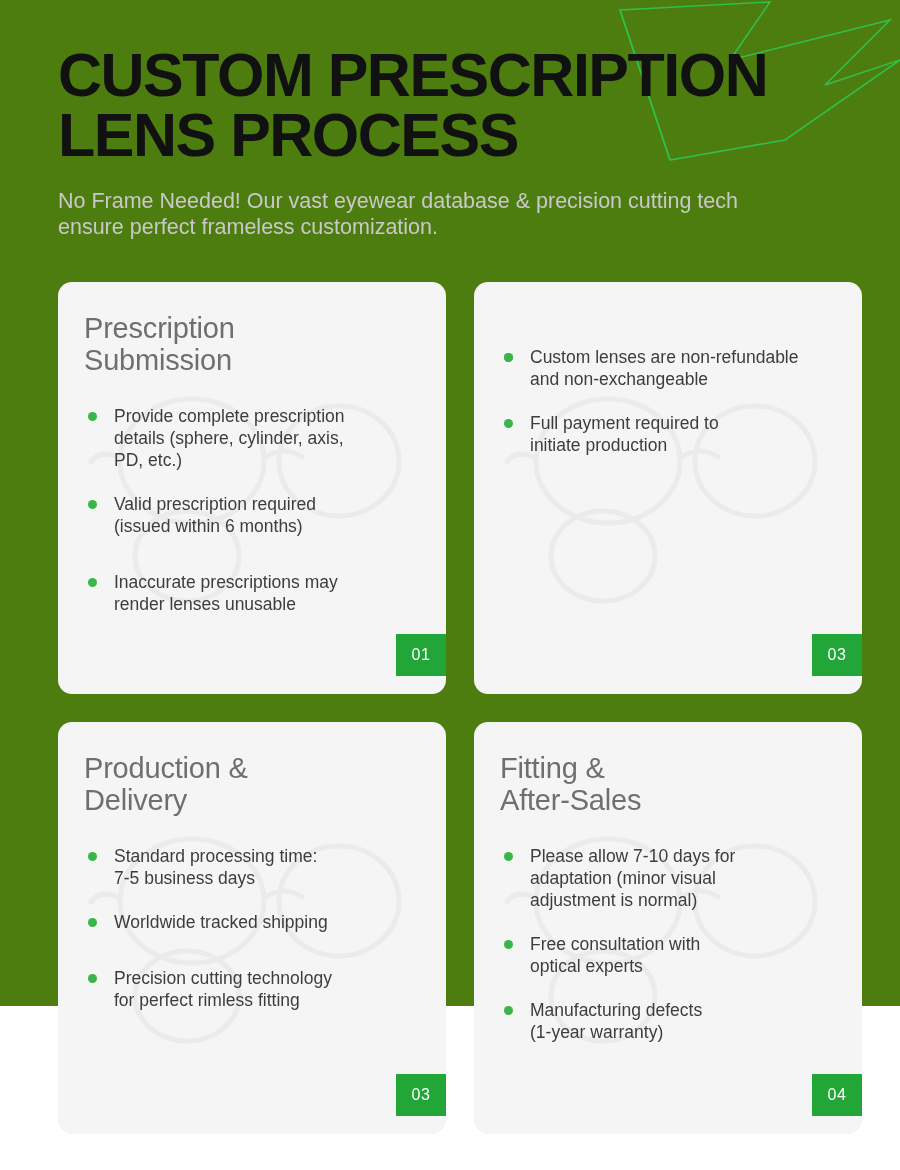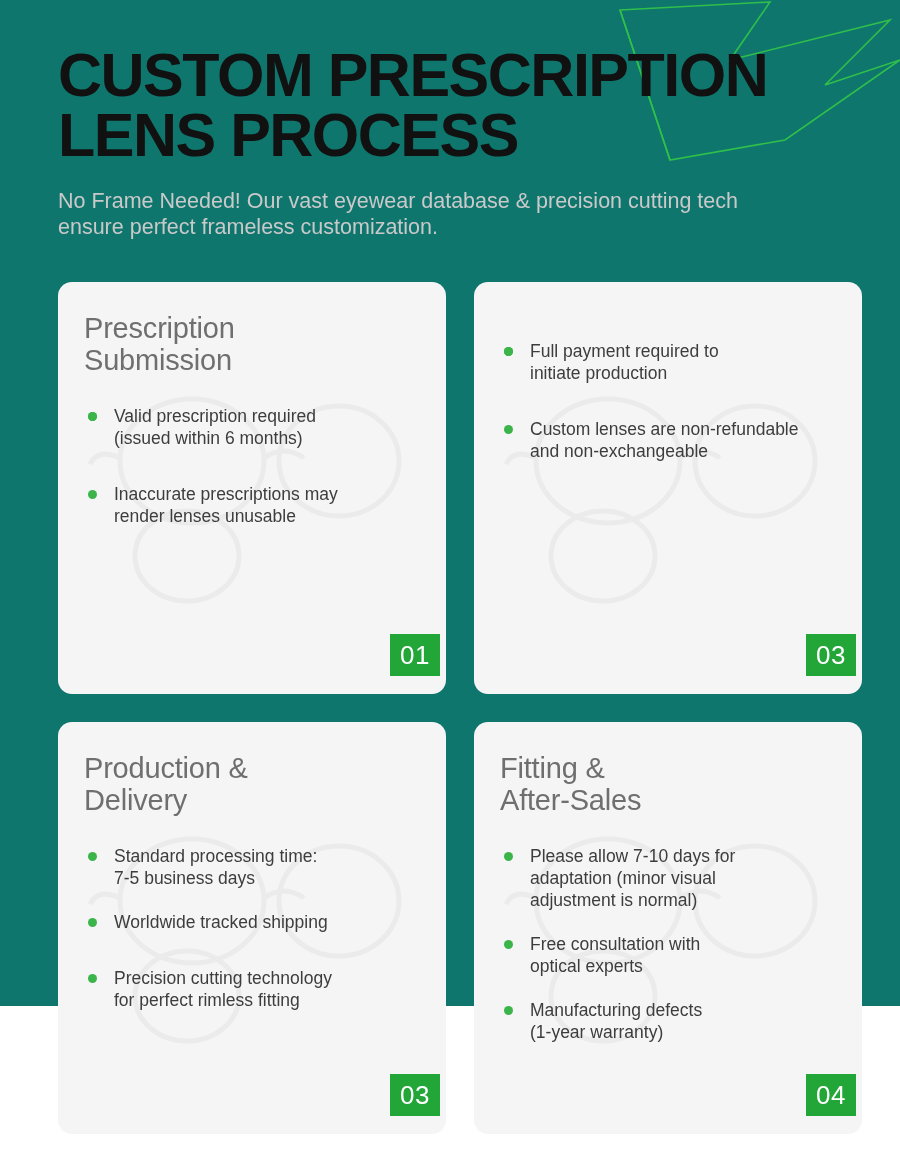--- a/index.html
+++ b/index.html
@@ -7,21 +7,21 @@
     width: 900px;
     height: 1170px;
     background: #ffffff;
     font-family: "Liberation Sans", sans-serif;
     overflow: hidden;
   }
   .page {
     position: relative;
     width: 900px;
     height: 1006px;
-    background: #0f766e;
+    background: #4d7c0f;
   }
 
   
   .arrow-deco {
     position: absolute;
     top: 0;
     right: 0;
     width: 290px;
     height: 190px;
     pointer-events: none;
@@ -112,27 +112,27 @@
     position: absolute;
     left: 4px;
     top: 7px;
     width: 9px;
     height: 9px;
     border-radius: 50%;
     background: #3bb54a;
   }
   .badge {
     position: absolute;
-    right: 6px;
+    right: 0;
     bottom: 18px;
     width: 50px;
     height: 42px;
     background: #22a638;
     color: #ffffff;
-    font-size: 26px;
+    font-size: 16px;
     display: flex;
     align-items: center;
     justify-content: center;
     letter-spacing: 0.5px;
     z-index: 3;
   }
 </style>
 </head>
 <body>
 
@@ -155,45 +155,47 @@
         <ellipse cx="105" cy="95" rx="72" ry="62" fill="none" stroke="#ebebeb" stroke-width="5"></ellipse>
         <ellipse cx="252" cy="95" rx="60" ry="55" fill="none" stroke="#ebebeb" stroke-width="5"></ellipse>
         <path d="M177 92 q20 -14 40 0" fill="none" stroke="#ebebeb" stroke-width="5"></path>
         <path d="M33 92 q-22 -10 -30 6" fill="none" stroke="#ebebeb" stroke-width="5"></path>
         <ellipse cx="100" cy="190" rx="52" ry="45" fill="none" stroke="#ebebeb" stroke-width="5"></ellipse>
       </svg>
       <div class="card-inner">
         <h2 class="card-title">Prescription
 Submission</h2>
         <ul class="bullets">
-          <li class="bullet"><span class="bullet-dot"></span></li>
+          <li class="bullet"><span class="bullet-dot"></span><span>Provide complete prescription
+details (sphere, cylinder, axis,
+PD, etc.)</span></li>
           <li class="bullet"><span class="bullet-dot"></span><span>Valid prescription required
 (issued within 6 months)</span></li>
           <li class="bullet gap"><span class="bullet-dot"></span><span>Inaccurate prescriptions may
 render lenses unusable</span></li>
         </ul>
       </div>
       <div class="badge">01</div>
     </div>
 
     <div class="card">
       <svg class="card-ghost" viewBox="0 0 330 260">
         <ellipse cx="105" cy="95" rx="72" ry="62" fill="none" stroke="#ebebeb" stroke-width="5"></ellipse>
         <ellipse cx="252" cy="95" rx="60" ry="55" fill="none" stroke="#ebebeb" stroke-width="5"></ellipse>
         <path d="M177 92 q20 -14 40 0" fill="none" stroke="#ebebeb" stroke-width="5"></path>
         <path d="M33 92 q-22 -10 -30 6" fill="none" stroke="#ebebeb" stroke-width="5"></path>
         <ellipse cx="100" cy="190" rx="52" ry="45" fill="none" stroke="#ebebeb" stroke-width="5"></ellipse>
       </svg>
       <div class="card-inner">
         <ul class="bullets">
           <li class="bullet"><span class="bullet-dot"></span></li>
+          <li class="bullet gap"><span class="bullet-dot"></span><span>Custom lenses are non-refundable
+and non-exchangeable</span></li>
           <li class="bullet"><span class="bullet-dot"></span><span>Full payment required to
 initiate production</span></li>
-          <li class="bullet gap"><span class="bullet-dot"></span><span>Custom lenses are non-refundable
-and non-exchangeable</span></li>
         </ul>
       </div>
       <div class="badge">03</div>
     </div>
 
     <div class="card">
       <svg class="card-ghost" viewBox="0 0 330 260">
         <ellipse cx="105" cy="95" rx="72" ry="62" fill="none" stroke="#ebebeb" stroke-width="5"></ellipse>
         <ellipse cx="252" cy="95" rx="60" ry="55" fill="none" stroke="#ebebeb" stroke-width="5"></ellipse>
         <path d="M177 92 q20 -14 40 0" fill="none" stroke="#ebebeb" stroke-width="5"></path>

